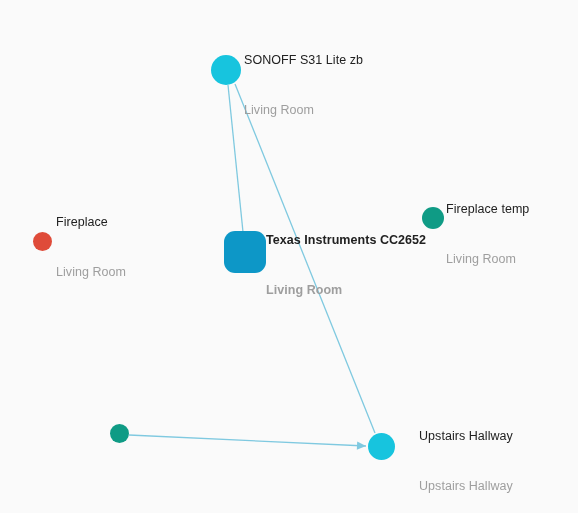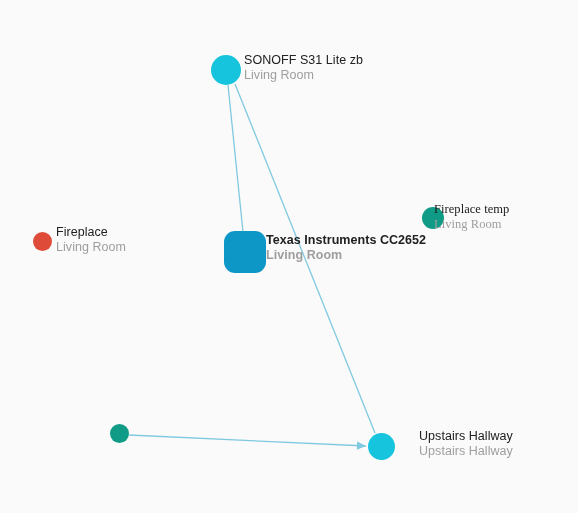--- a/index.html
+++ b/index.html
@@ -50,20 +50,21 @@
     display: block;
     font-size: 12.5px;
     color: #212121;
     letter-spacing: 0.05px;
   }
   .node-label .label-secondary {
     display: block;
     font-size: 12.5px;
     color: #9e9e9e;
     letter-spacing: 0.05px;
+    margin-top: 35px;
   }
 </style>
 </head>
 <body>
 
 <div id="graph-canvas">
 
   <svg id="edge-layer" width="578" height="513" viewBox="0 0 578 513" xmlns="http://www.w3.org/2000/svg">
       <line x1="228" y1="85" x2="243" y2="232" stroke="#7fc9e0" stroke-width="1.3"></line>
       <line x1="235" y1="84" x2="375" y2="433" stroke="#7fc9e0" stroke-width="1.3"></line>
@@ -81,28 +82,28 @@
       </div>
       <div class="graph-node" style="left: 0px; top: 0px;">
         <div class="node-shape rounded-square" style="left: 224px; top: 231px; width: 42px; height: 42px; background: rgb(13, 151, 199);"></div>
         <div class="node-label" style="left: 266px; top: 233px; font-weight: bold;">
           <span class="label-primary">Texas Instruments CC2652</span>
           <span class="label-secondary">Living Room</span>
         </div>
       </div>
       <div class="graph-node" style="left: 0px; top: 0px;">
         <div class="node-shape circle" style="left: 32.5px; top: 231.5px; width: 19px; height: 19px; background: rgb(223, 75, 57);"></div>
-        <div class="node-label" style="left: 56px; top: 225px;">
+        <div class="node-label" style="left: 56px; top: 215px;">
           <span class="label-primary">Fireplace</span>
           <span class="label-secondary">Living Room</span>
         </div>
       </div>
       <div class="graph-node" style="left: 0px; top: 0px;">
         <div class="node-shape circle" style="left: 422px; top: 207px; width: 22px; height: 22px; background: rgb(15, 155, 133);"></div>
-        <div class="node-label" style="left: 434px; top: 202px; font-family: Liberation Serif, serif;">
+        <div class="node-label" style="left: 446px; top: 202px;">
           <span class="label-primary">Fireplace temp</span>
           <span class="label-secondary">Living Room</span>
         </div>
       </div>
       <div class="graph-node" style="left: 0px; top: 0px;">
         <div class="node-shape circle" style="left: 109.5px; top: 423.5px; width: 19px; height: 19px; background: rgb(15, 155, 133);"></div>
         <div class="node-label" style="left: 133px; top: 415px;">
         </div>
       </div>
       <div class="graph-node" style="left: 0px; top: 0px;">

